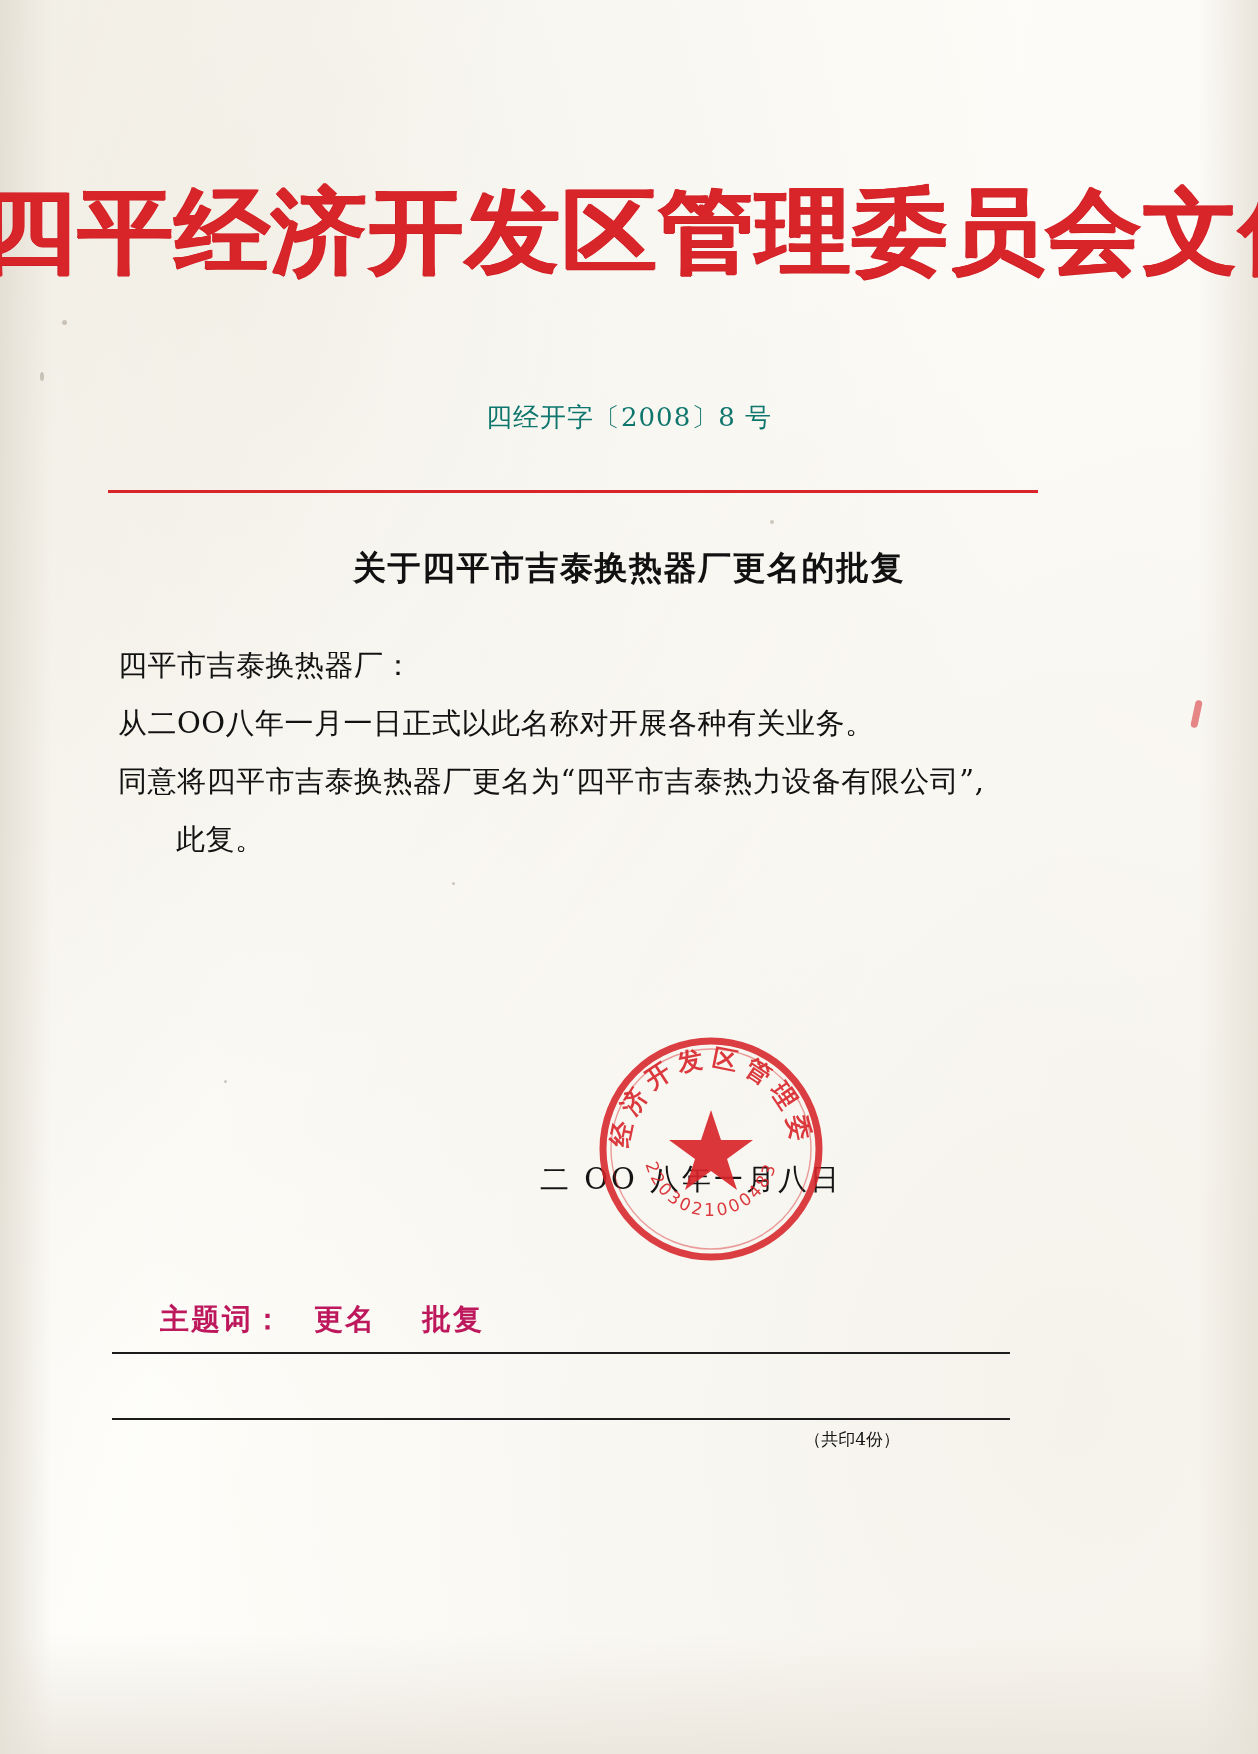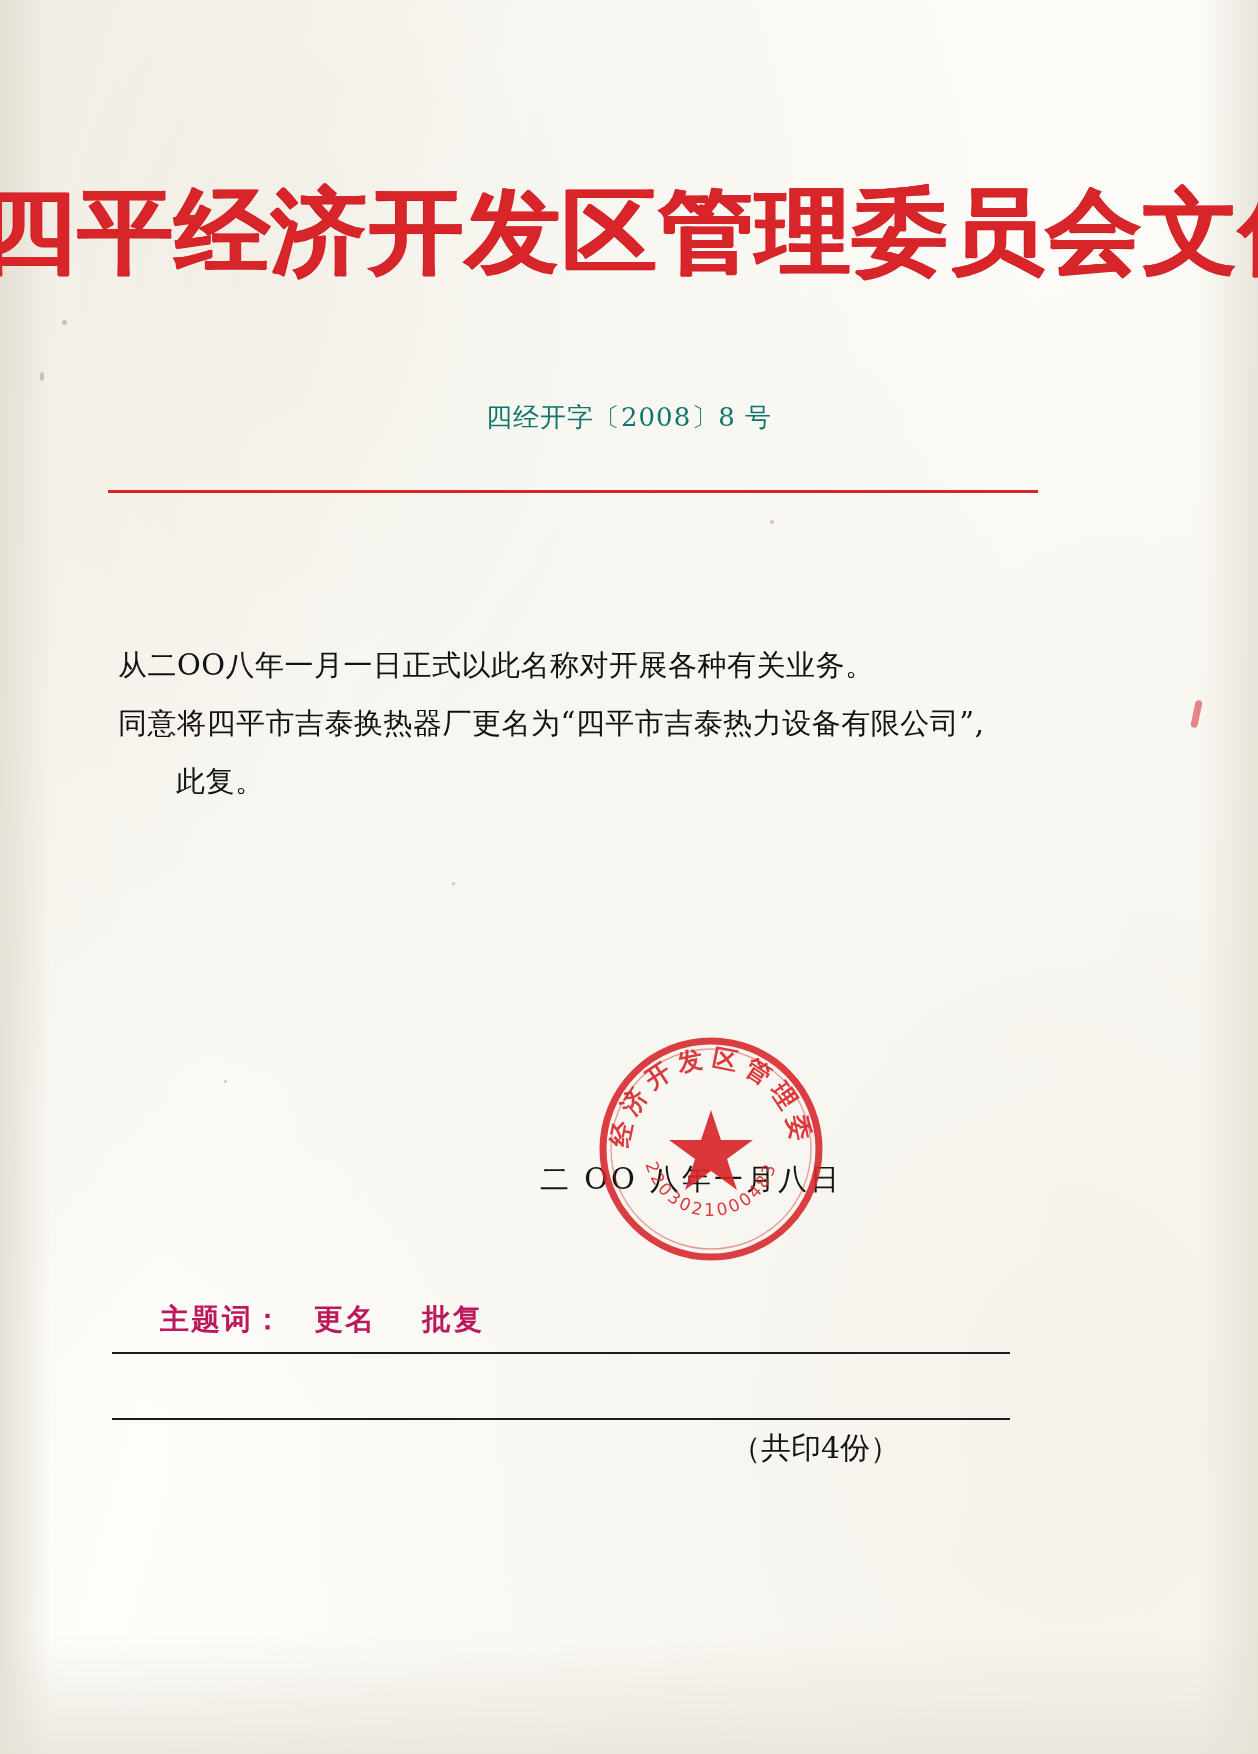--- a/index.html
+++ b/index.html
@@ -199,21 +199,21 @@
   .footer-row .issue-date { padding-right: 64px; letter-spacing: 0.5px; white-space: nowrap; }
 
   .copies {
     position: absolute;
     left: 112px;
     width: 898px;
     top: 1428px;
     text-align: right;
     padding-right: 110px;
     font-family: "DejaVu Serif", "Liberation Serif", serif;
-    font-size: 30px;
+    font-size: 17px;
     color: #141414;
     box-sizing: border-box;
   }
 
   
   .speck {
     position: absolute;
     background: rgba(150,140,125,0.45);
     border-radius: 50%;
     pointer-events: none;
@@ -240,22 +240,24 @@
   <div class="edge-bottom"></div>
 
   <div class="content">
 
     <div class="masthead">四平经济开发区管理委员会文件</div>
 
     <div class="doc-number">四经开字〔2008〕8 号</div>
 
     <div class="red-rule"></div>
 
+    <div class="doc-title">关于四平市吉泰换热器厂更名的批复</div>
 
     <div class="body-block">
+      <p>四平市吉泰换热器厂：</p>
       <p>从二OO八年一月一日正式以此名称对开展各种有关业务。</p>
       <p>同意将四平市吉泰换热器厂更名为“四平市吉泰热力设备有限公司”,</p>
       <p class="indent">此复。</p>
     </div>
 
     <div class="date-line">二 OO 八年一月八日</div>
 
     <div class="seal-wrap">
       <svg width="230" height="230" viewBox="0 0 230 230" xmlns="http://www.w3.org/2000/svg">
         <defs>

